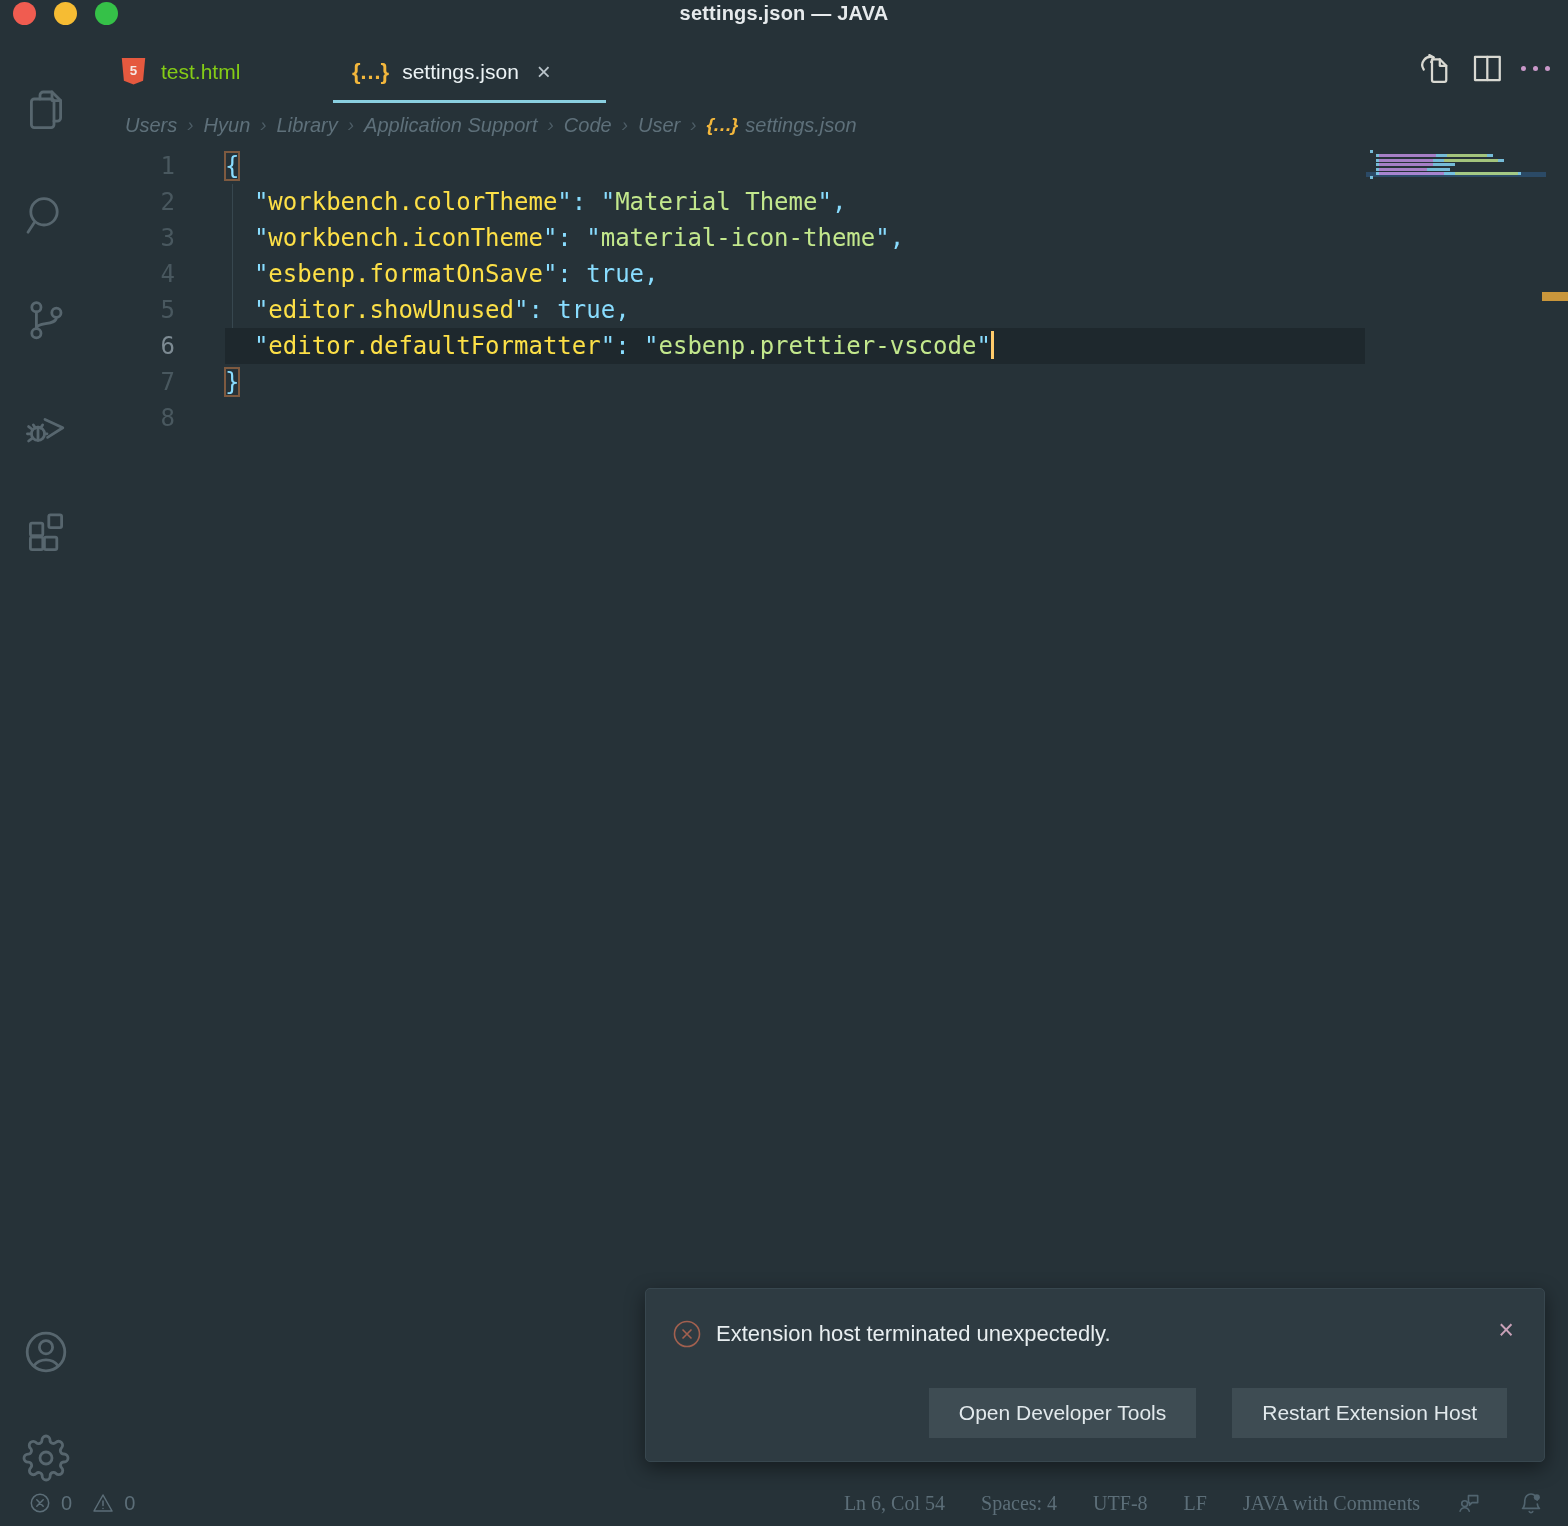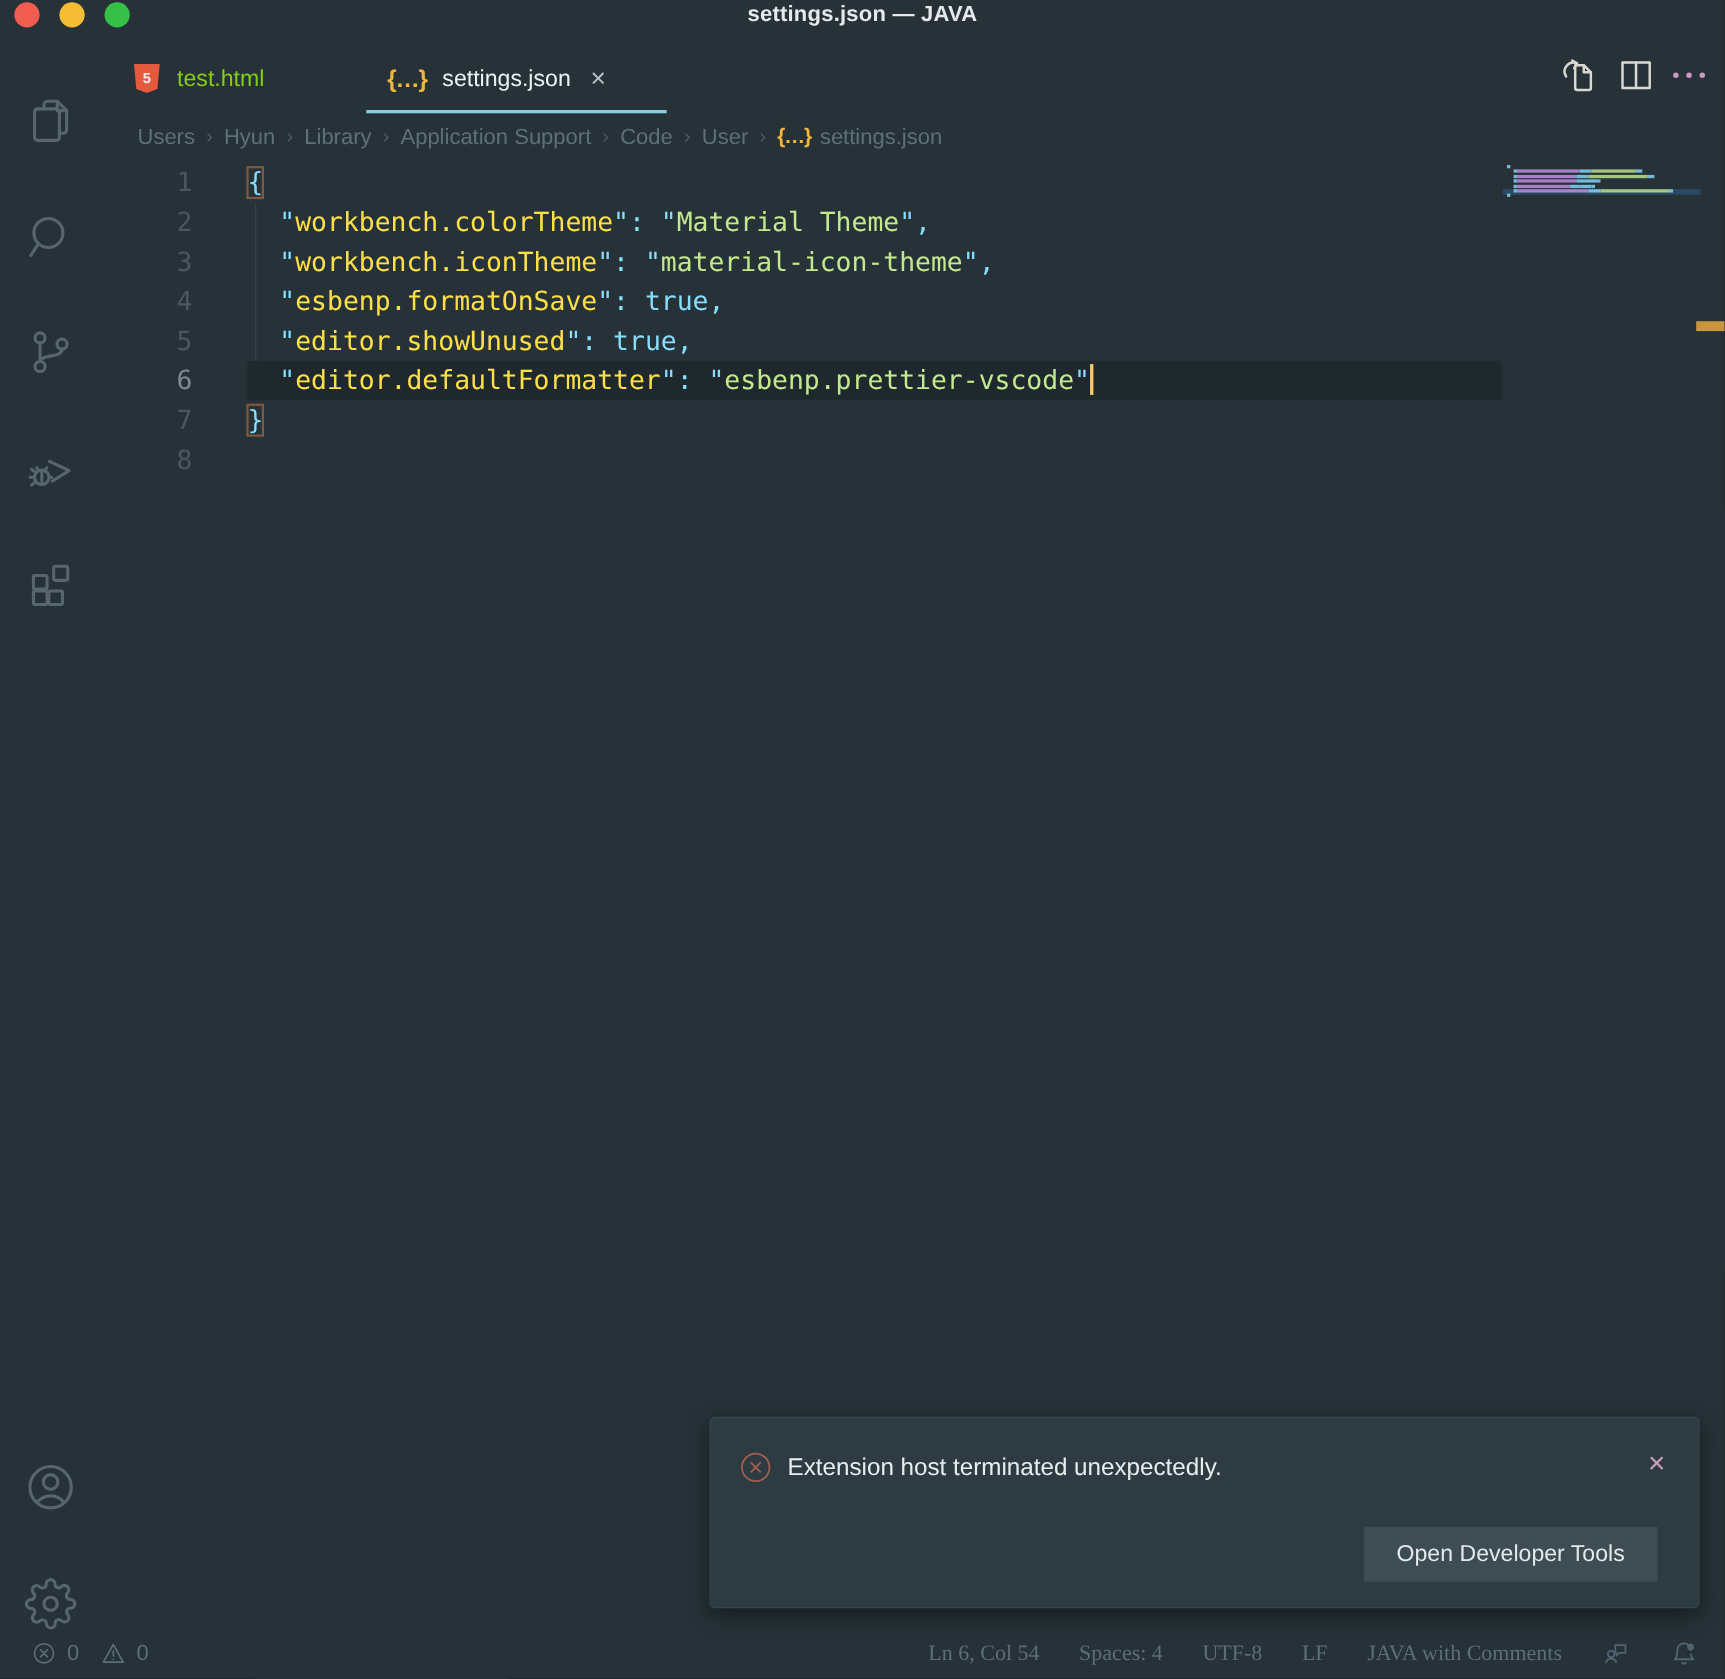--- a/index.html
+++ b/index.html
@@ -34,21 +34,21 @@
   .tab-underline { position:absolute; left:3px; right:6px; bottom:0; height:3px; background:#89cfe0; }
   .json-glyph { color:#f3b73c; font-weight:bold; font-size:22px; letter-spacing:-1px; }
   #editor-actions { position:absolute; right:18px; top:50px; display:flex; gap:16px; align-items:center; }
   .ea-icon { width:36px; height:36px; cursor:pointer; }
   .ea-icon svg { width:36px; height:36px; stroke:#d9d9d2; fill:none; stroke-width:1.5;
     stroke-linecap:round; stroke-linejoin:round; }
   #more-actions-icon { display:flex; gap:7px; align-items:center; height:36px; cursor:pointer; }
   #more-actions-icon i { width:5px; height:5px; border-radius:50%; background:#c998c9; }
   
   #breadcrumbs { position:absolute; left:125px; top:108px; height:34px; display:flex;
-    align-items:center; font-size:20px; color:#5e707a; }
+    align-items:center; font-size:20px; color:#5e707a;font-style:italic; }
   .crumb { cursor:pointer; }
   .crumb-sep { margin:0 10px; color:#4d5d66; font-size:19px; }
   #breadcrumbs .json-glyph { font-size:19px; margin-right:8px; }
   
   #editor { position:absolute; left:110px; top:143px; right:0; bottom:46px; cursor:text; }
   #code-lines { position:absolute; left:0; top:5px; right:0; }
   .code-row { display:flex; height:36px; line-height:36px;
     font-family:"DejaVu Sans Mono", monospace; font-size:24px; white-space:pre; }
   .gutter { width:115px; flex:none; }
   .gutter span { display:inline-block; width:65px; text-align:right; color:#49585f;
@@ -288,20 +288,21 @@
     <div id="toast-icon">
       <svg viewBox="0 0 30 30">
         <circle cx="15" cy="15" r="12.5"></circle>
         <path d="M10.5 10.5 L19.5 19.5 M19.5 10.5 L10.5 19.5"></path>
       </svg>
     </div>
     <div id="toast-msg">Extension host terminated unexpectedly.</div>
     <div id="toast-close">×</div>
     <div id="toast-buttons">
         <button class="toast-btn">Open Developer Tools</button>
+        <button class="toast-btn">Restart Extension Host</button>
       </div>
   </div>
 
   <div id="statusbar">
     <div id="status-left">
       <svg viewBox="0 0 24 24">
         <circle cx="12" cy="12" r="8.7"></circle>
           <path d="M8.8 8.8 L15.2 15.2 M15.2 8.8 L8.8 15.2"></path>
       </svg>
       <span class="gapr">0</span>

